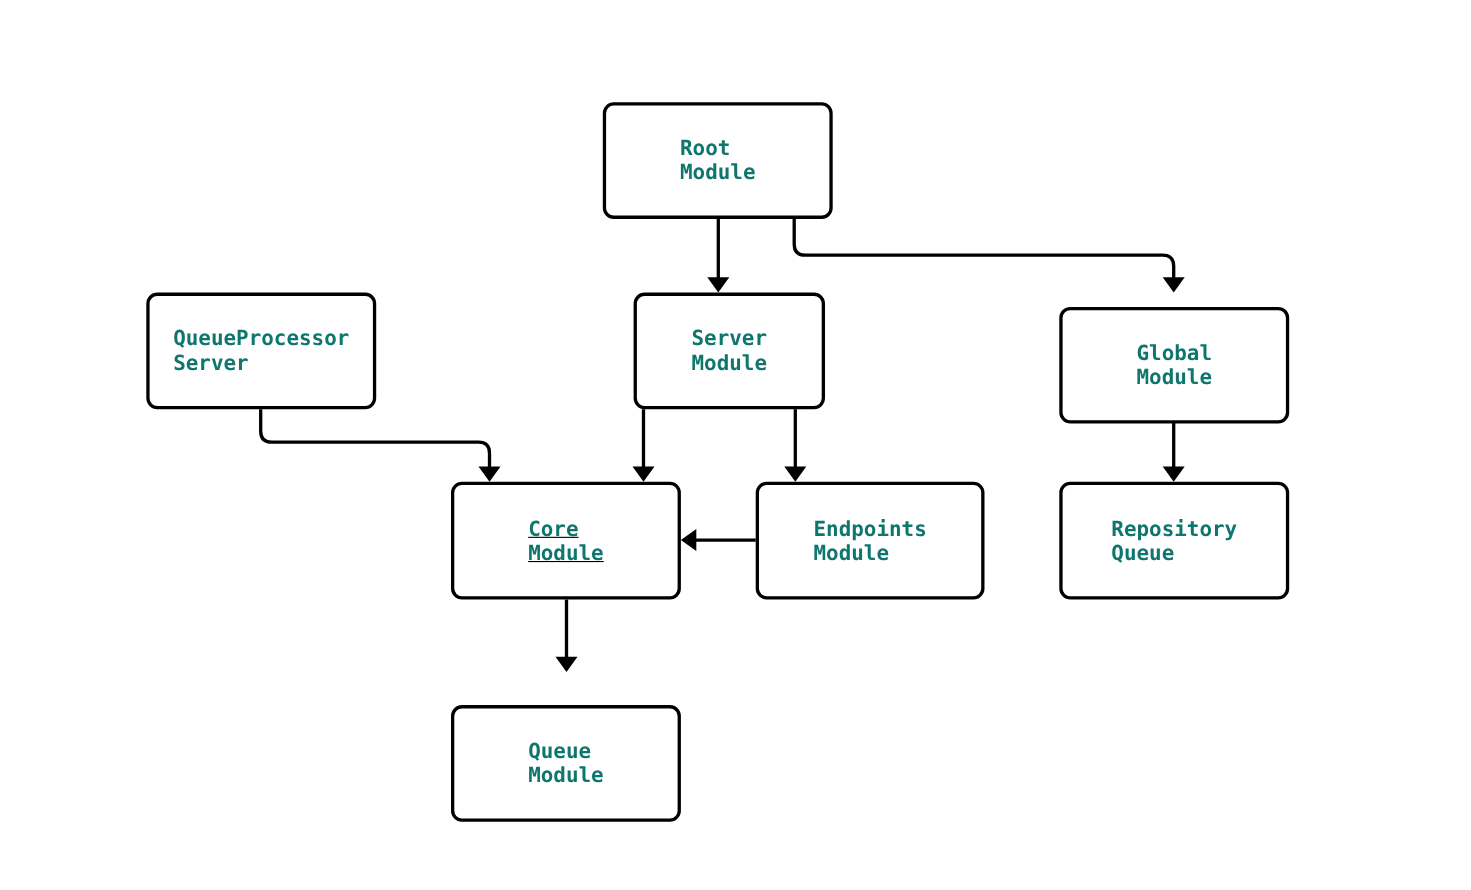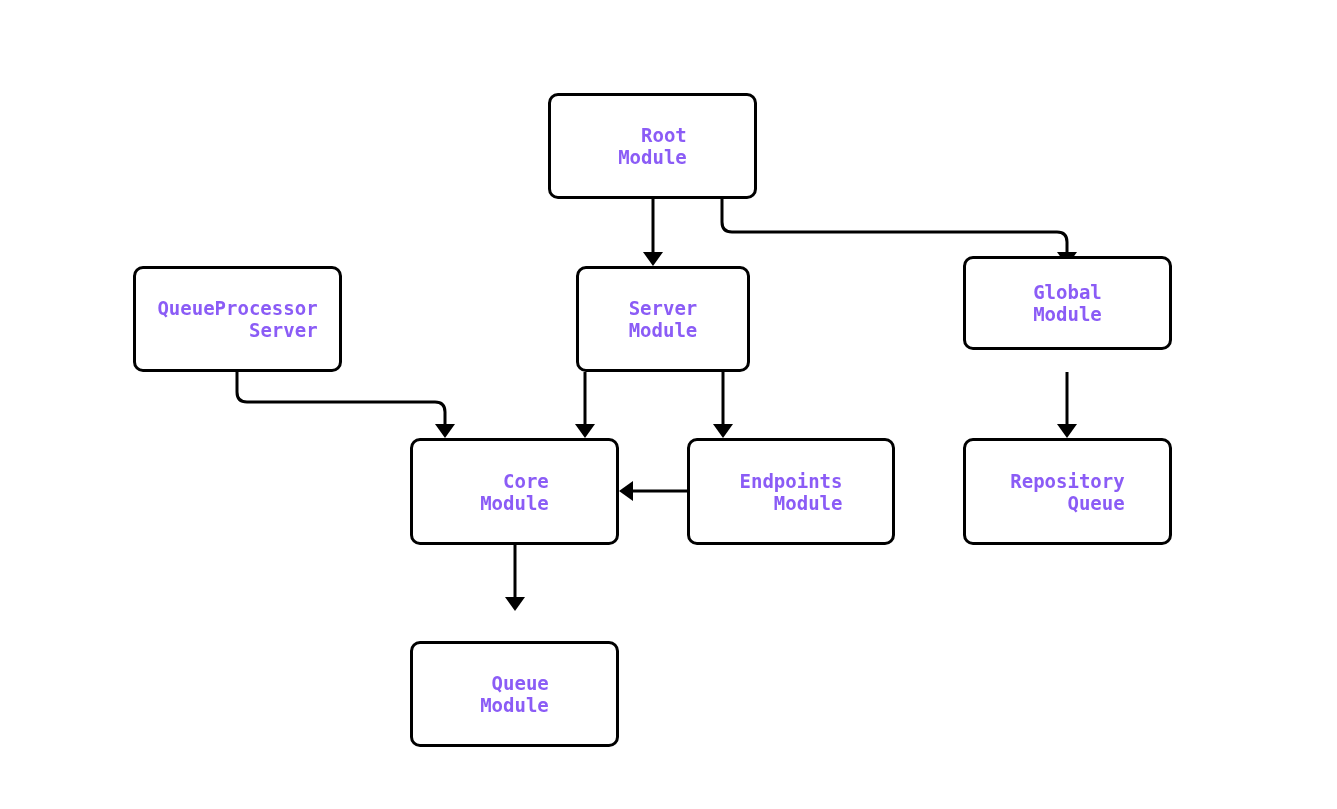--- a/index.html
+++ b/index.html
@@ -37,25 +37,25 @@
     box-sizing: border-box;
     background: #ffffff;
     border: 3px solid #000000;
     border-radius: 10px;
     display: flex;
     align-items: center;
     justify-content: center;
   }
   .node-label {
     white-space: pre-line;
-    text-align: right;
+    text-align: left;
     font-size: 19px;
     font-weight: bold;
     line-height: 22px;
-    color: #8b5cf6;
+    color: #0f766e;
   }
 </style>
 </head>
 <body>
 
 <div class="canvas">
 
   <svg class="edges-layer" width="1337" height="809" viewBox="0 0 1337 809" xmlns="http://www.w3.org/2000/svg">
 
     <g>
@@ -107,26 +107,26 @@
   <div class="node" style="left:133px; top:266px; width:209px; height:106px;">
     <span class="node-label">QueueProcessor
 Server</span>
   </div>
 
   <div class="node" style="left:576px; top:266px; width:174px; height:106px;">
     <span class="node-label">Server
 Module</span>
   </div>
 
-  <div class="node" style="left:963px; top:256px; width:209px; height:94px;">
+  <div class="node" style="left:963px; top:279px; width:209px; height:106px;">
     <span class="node-label">Global
 Module</span>
   </div>
 
-  <div class="node" style="left:410px; top:438px; width:209px; height:107px;">
+  <div class="node" style="left:410px; top:438px; width:209px; height:107px;text-decoration:underline;">
     <span class="node-label">Core
 Module</span>
   </div>
 
   <div class="node" style="left:687px; top:438px; width:208px; height:107px;">
     <span class="node-label">Endpoints
 Module</span>
   </div>
 
   <div class="node" style="left:963px; top:438px; width:209px; height:107px;">

